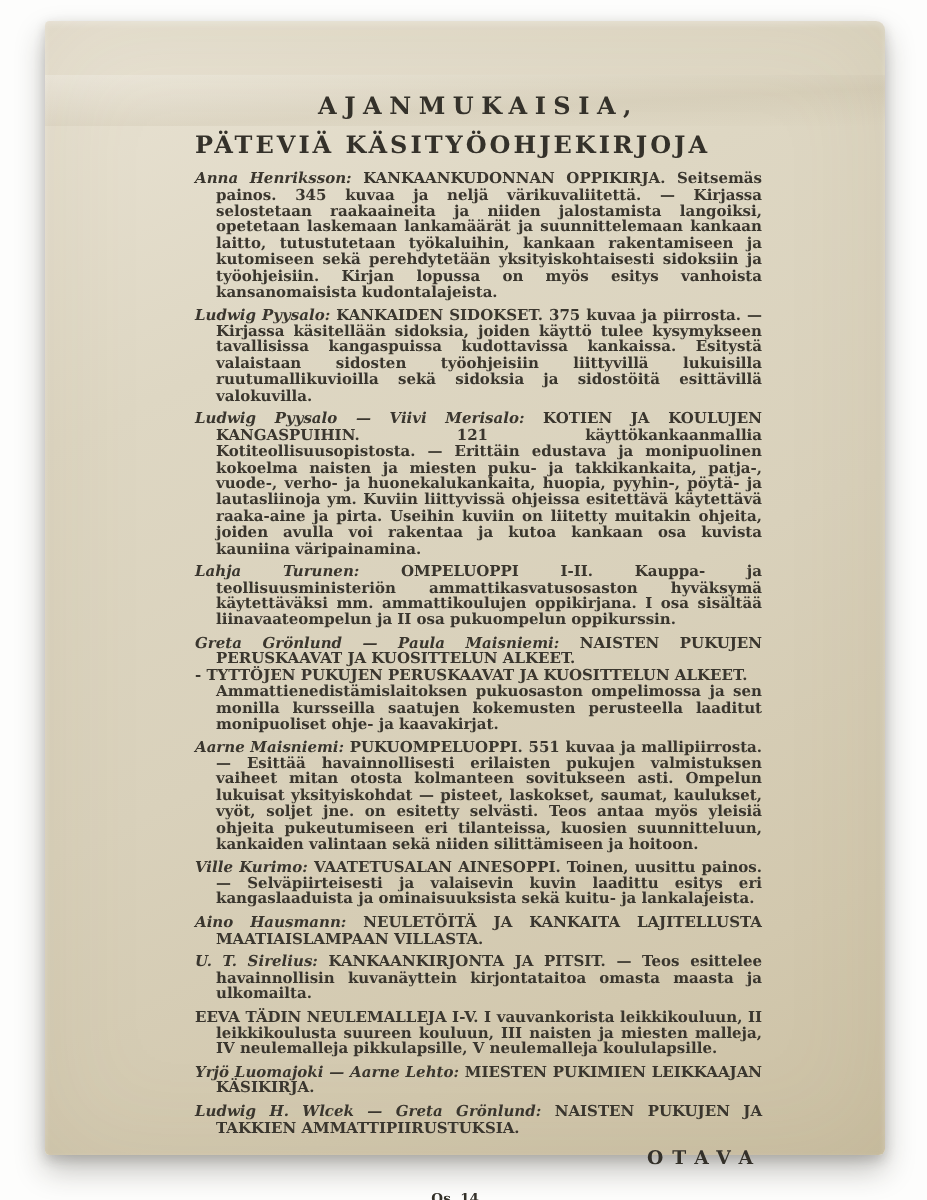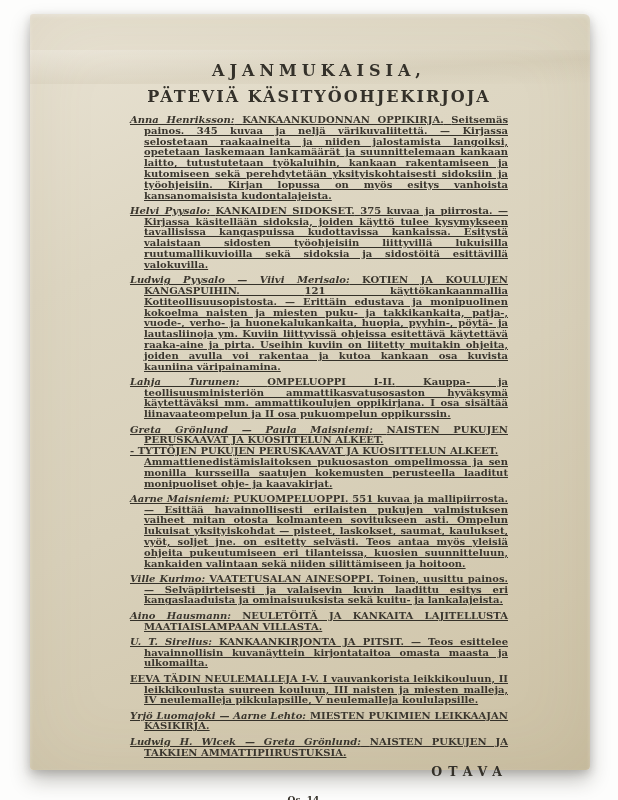--- a/index.html
+++ b/index.html
@@ -21,24 +21,24 @@
     position:absolute;left:0;right:0;top:36px;height:34px;
     background:linear-gradient(177deg, rgba(255,255,255,.22) 0%, rgba(120,100,60,.07) 60%, rgba(255,255,255,0) 100%);
     pointer-events:none;
   }
   .content{position:absolute;left:100px;right:82px;top:0;color:#343129;}
   .h1{
     margin-top:47px;text-align:center;font-weight:bold;
     font-size:16px;line-height:19px;letter-spacing:5px;color:#34312a;
   }
   .h2{
-    margin-top:7px;text-align:center;font-weight:bold;
+    margin-top:7px;font-weight:bold;
     font-size:16px;line-height:19px;letter-spacing:2px;color:#34312a;
   }
-  .entries{margin-top:9px;text-decoration:underline;}
+  .entries{margin-top:9px;}
   .entry{
     margin:0 0 4.5px 0;
     padding-left:14px;text-indent:-14px;
     text-align:justify;
     font-size:10px;line-height:10.8px;
     font-weight:bold;color:#3a362e;
   }
   .au{font-style:italic;}
   .block{display:block;}
   .tx.block{text-indent:0;}
@@ -64,21 +64,21 @@
 
       <div class="entries">
 
         <p class="entry">
           <i class="au">Anna Henriksson:</i>
           <b class="ti">KANKAANKUDONNAN OPPIKIRJA.</b>
           <span class="tx">Seitsemäs painos. 345 kuvaa ja neljä värikuvaliitettä. — Kirjassa selostetaan raakaaineita ja niiden jalostamista langoiksi, opetetaan laskemaan lankamäärät ja suunnittelemaan kankaan laitto, tutustutetaan työkaluihin, kankaan rakentamiseen ja kutomiseen sekä perehdytetään yksityiskohtaisesti sidoksiin ja työohjeisiin. Kirjan lopussa on myös esitys vanhoista kansanomaisista kudontalajeista.</span>
         </p>
 
         <p class="entry">
-          <i class="au">Helvi Pyysalo:</i>
+          <i class="au">Ludwig Pyysalo:</i>
           <b class="ti">KANKAIDEN SIDOKSET.</b>
           <span class="tx">375 kuvaa ja piirrosta. — Kirjassa käsitellään sidoksia, joiden käyttö tulee kysymykseen tavallisissa kangaspuissa kudottavissa kankaissa. Esitystä valaistaan sidosten työohjeisiin liittyvillä lukuisilla ruutumallikuvioilla sekä sidoksia ja sidostöitä esittävillä valokuvilla.</span>
         </p>
 
         <p class="entry">
           <i class="au">Ludwig Pyysalo — Viivi Merisalo:</i>
           <b class="ti">KOTIEN JA KOULUJEN KANGASPUIHIN.</b>
           <span class="tx">121 käyttökankaanmallia Kotiteollisuusopistosta. — Erittäin edustava ja monipuolinen kokoelma naisten ja miesten puku- ja takkikankaita, patja-, vuode-, verho- ja huonekalukankaita, huopia, pyyhin-, pöytä- ja lautasliinoja ym. Kuviin liittyvissä ohjeissa esitettävä käytettävä raaka-aine ja pirta. Useihin kuviin on liitetty muitakin ohjeita, joiden avulla voi rakentaa ja kutoa kankaan osa kuvista kauniina väripainamina.</span>
         </p>
 

